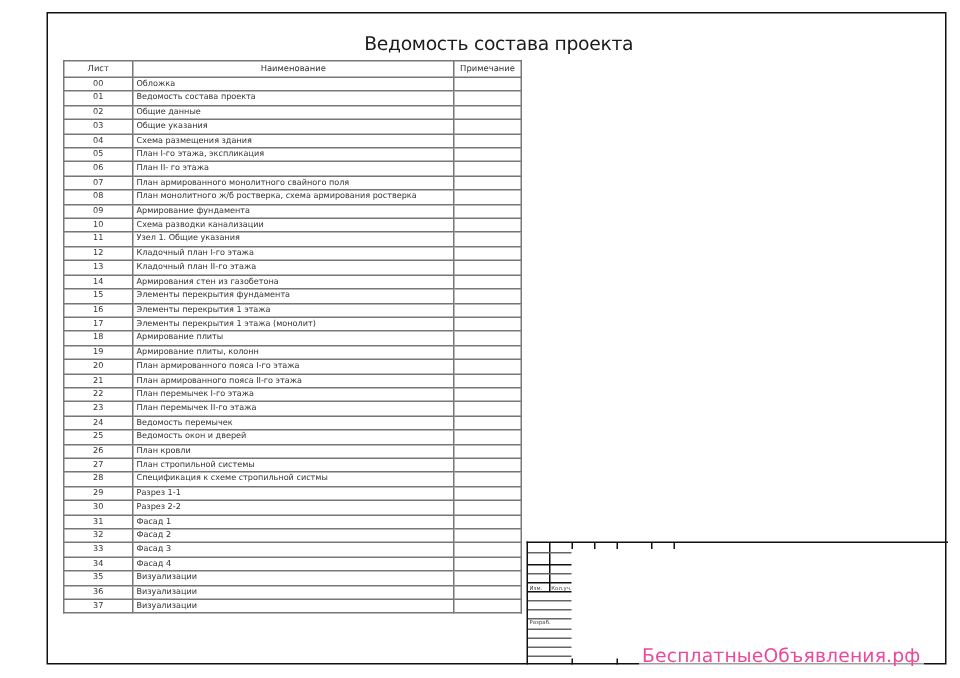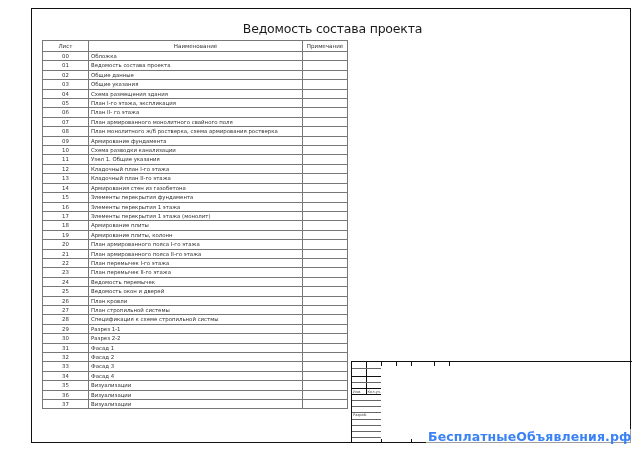--- a/index.html
+++ b/index.html
@@ -84,22 +84,22 @@
       position: absolute;
       font-size: 3.6px;
       color: #444;
       white-space: nowrap;
     }
     .watermark {
       position: absolute;
       left: 426px;
       top: 429px;
       font-size: 12.5px;
-      font-weight: bold;
-      color: #3b82f6;
+      font-weight: normal;
+      color: #ec4899;
       letter-spacing: 0.1px;
       white-space: nowrap;
       background: rgba(255,255,255,0.6);
       padding: 0 2px;
     }
   </style>
 </head>
 <body>
 
 <div class="frame"></div>

